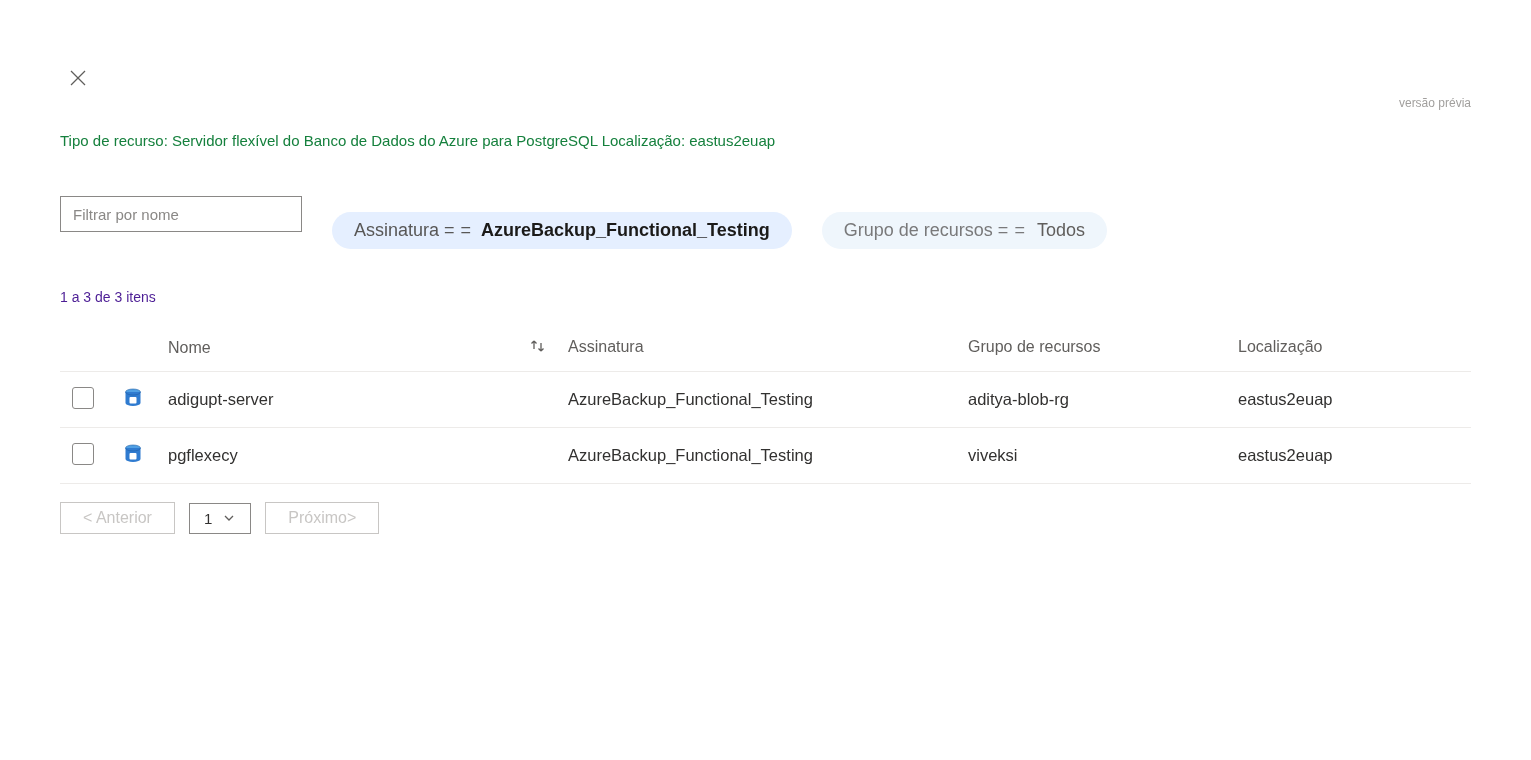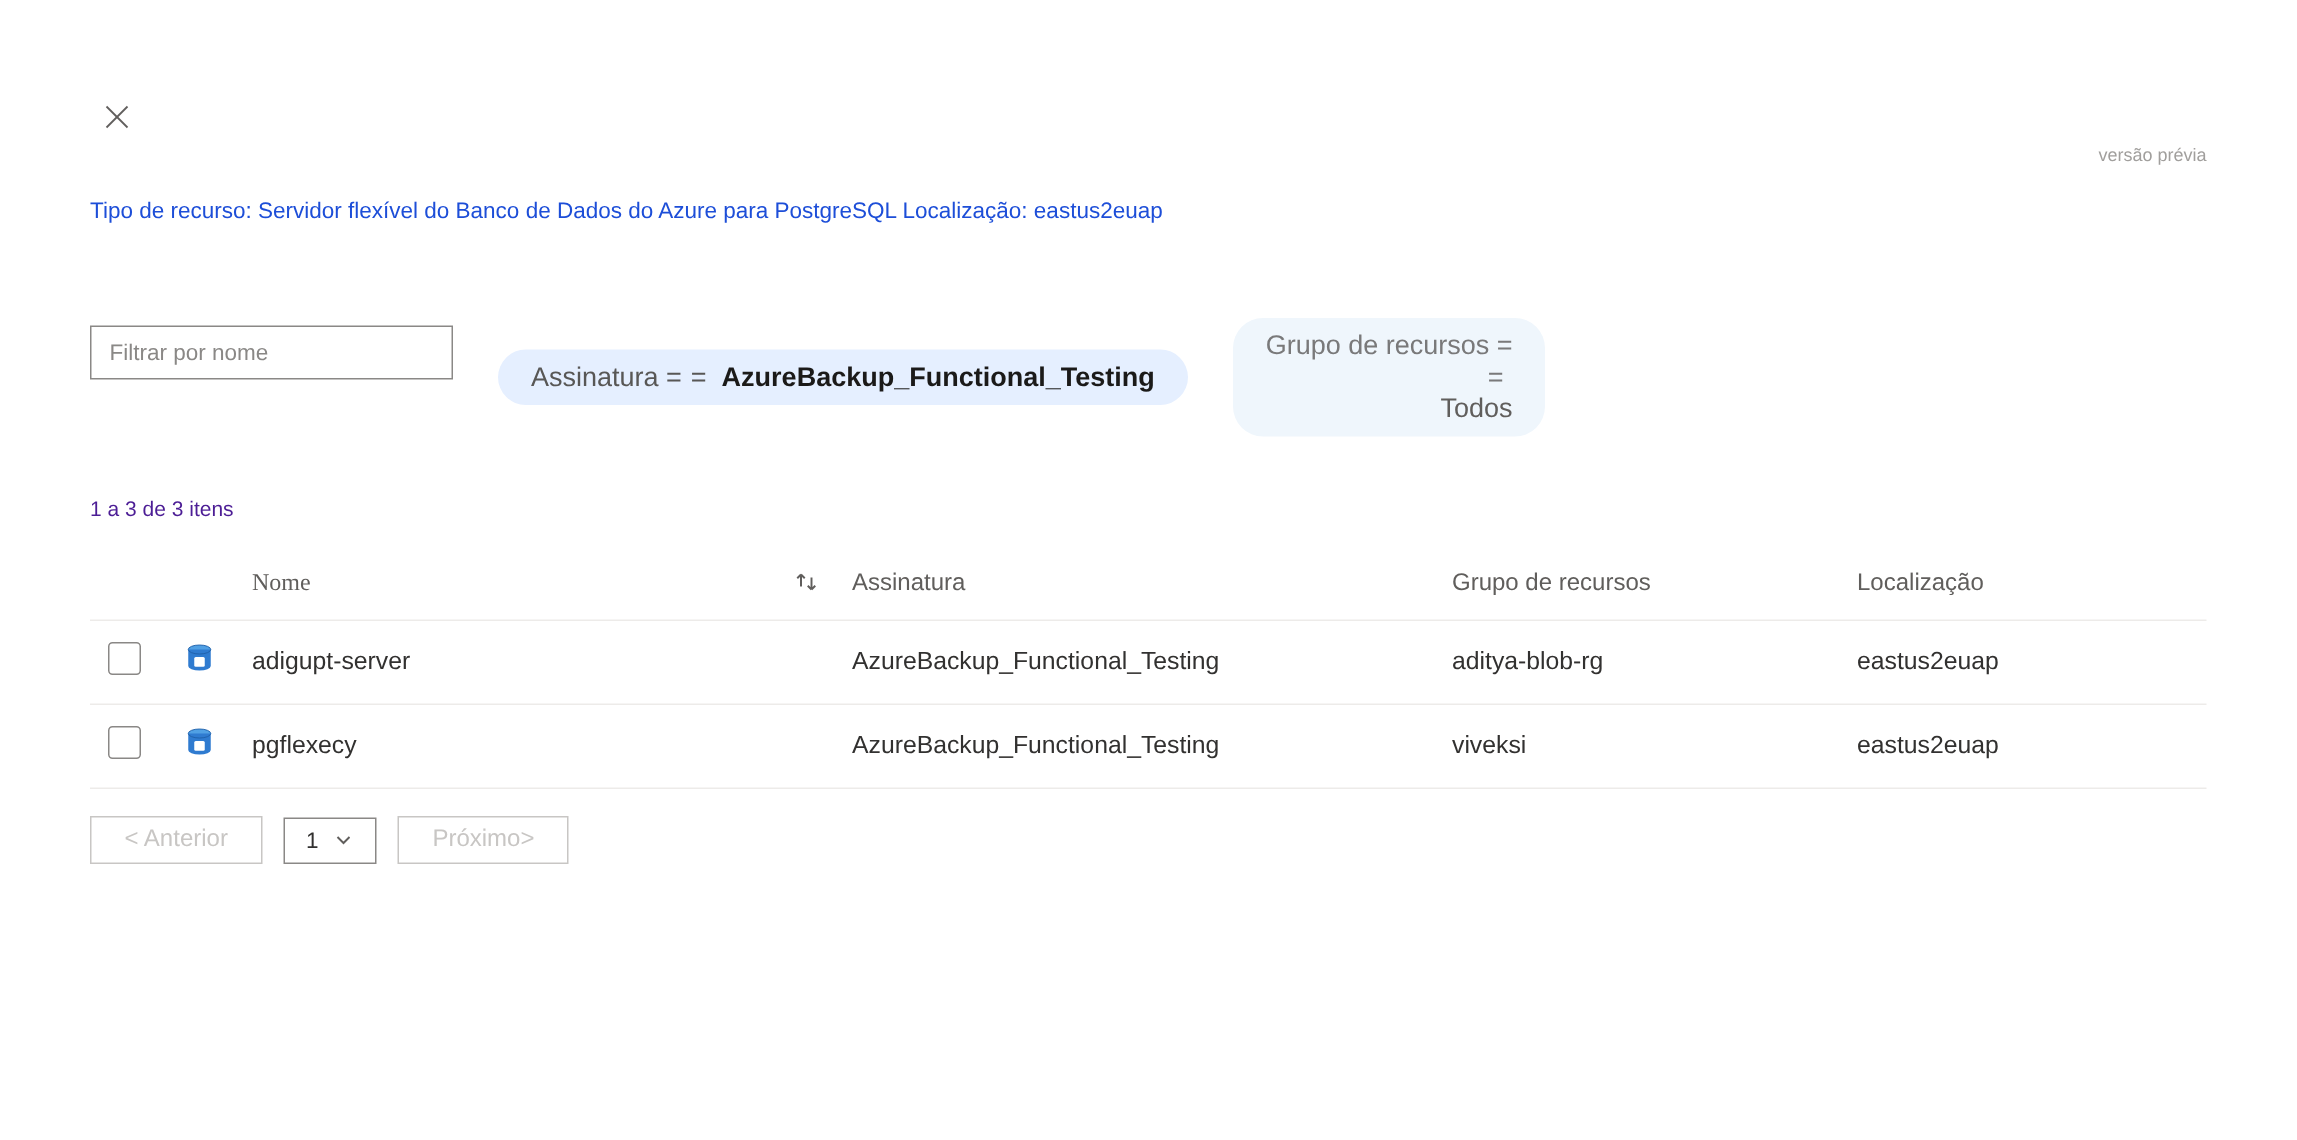--- a/index.html
+++ b/index.html
@@ -7,21 +7,21 @@
     font-family: "Segoe UI", -apple-system, BlinkMacSystemFont, sans-serif;
     background: #fff;
     color: #323130;
     padding: 60px 60px 0 60px;
   }
   .header-row { display: flex; justify-content: space-between; align-items: flex-start; }
   .page-title { font-size: 30px; font-weight: 400; color: #585756; margin-bottom: 6px; }
   .close-btn { color: #605e5c; cursor: pointer; display:flex; align-items:center; justify-content:center; width:36px; height:36px; }
   .close-btn svg { stroke: #605e5c; }
   .preview-badge { font-size: 12px; color: #a19f9d; margin-bottom: 22px; display:block;text-align:right; }
-  .resource-subtext { font-size: 15px; color: #1d4ed8; margin-bottom: 30px; }
+  .resource-subtext { font-size: 15px; color: #15803d; margin-bottom: 30px; }
   .filter-row { display:flex; gap: 30px; align-items:center; margin-bottom: 40px; flex-wrap:wrap; }
   .filter-input {
     border: 1px solid #8a8886;
     height: 36px;
     width: 242px;
     padding: 0 12px;
     font-size: 15px;
     color: #605e5c;
     outline:none;
   }
@@ -31,32 +31,32 @@
     border-radius: 20px;
     padding: 8px 22px;
     font-size: 18px;
     color: #585756;
     white-space: nowrap;
     cursor: pointer;
     display:inline-flex; align-items:flex-end;margin-top:33px;
   }
   .pill .pill-val-strong { font-weight: 700; color: #1b1a19; margin-left: 4px; }
   .pill .pill-val { color: #605e5c; margin-left: 6px; }
-  .pill.light { background: #eff6fc; color:#79797a;flex-direction:column;}
+  .pill.light { background: #eff6fc; color:#79797a;}
   .item-count { font-size: 14px; color: #4c1d95; margin-bottom: 18px; }
   .table { width: 100%; border-collapse: collapse; }
   .table thead th {
     text-align:left;
     font-weight:400;
     font-size:16px;
     color:#605e5c;
     padding: 14px 10px;
     border-bottom:1px solid #edebe9;
   }
-  .th-name-wrap { display:flex; align-items:center; gap:20px;font-family:Liberation Serif, serif; }
+  .th-name-wrap { display:flex; align-items:flex-end; gap:20px; }
   .sort-arrows { margin-left:auto; color:#605e5c; display:inline-flex; }
   .table tbody tr { height:56px; border-bottom:1px solid #edebe9; }
   .table tbody tr.selected { background:#f3f2f1; }
   .table td { font-size:16.5px; padding:0 10px; color:#323130; }
   .check-cell { width:54px; padding-left:12px !important; }
   .icon-cell { width:44px; }
   .checkbox {
     width:22px; height:22px;
     border:1.5px solid #8a8886;
     border-radius:3px;

